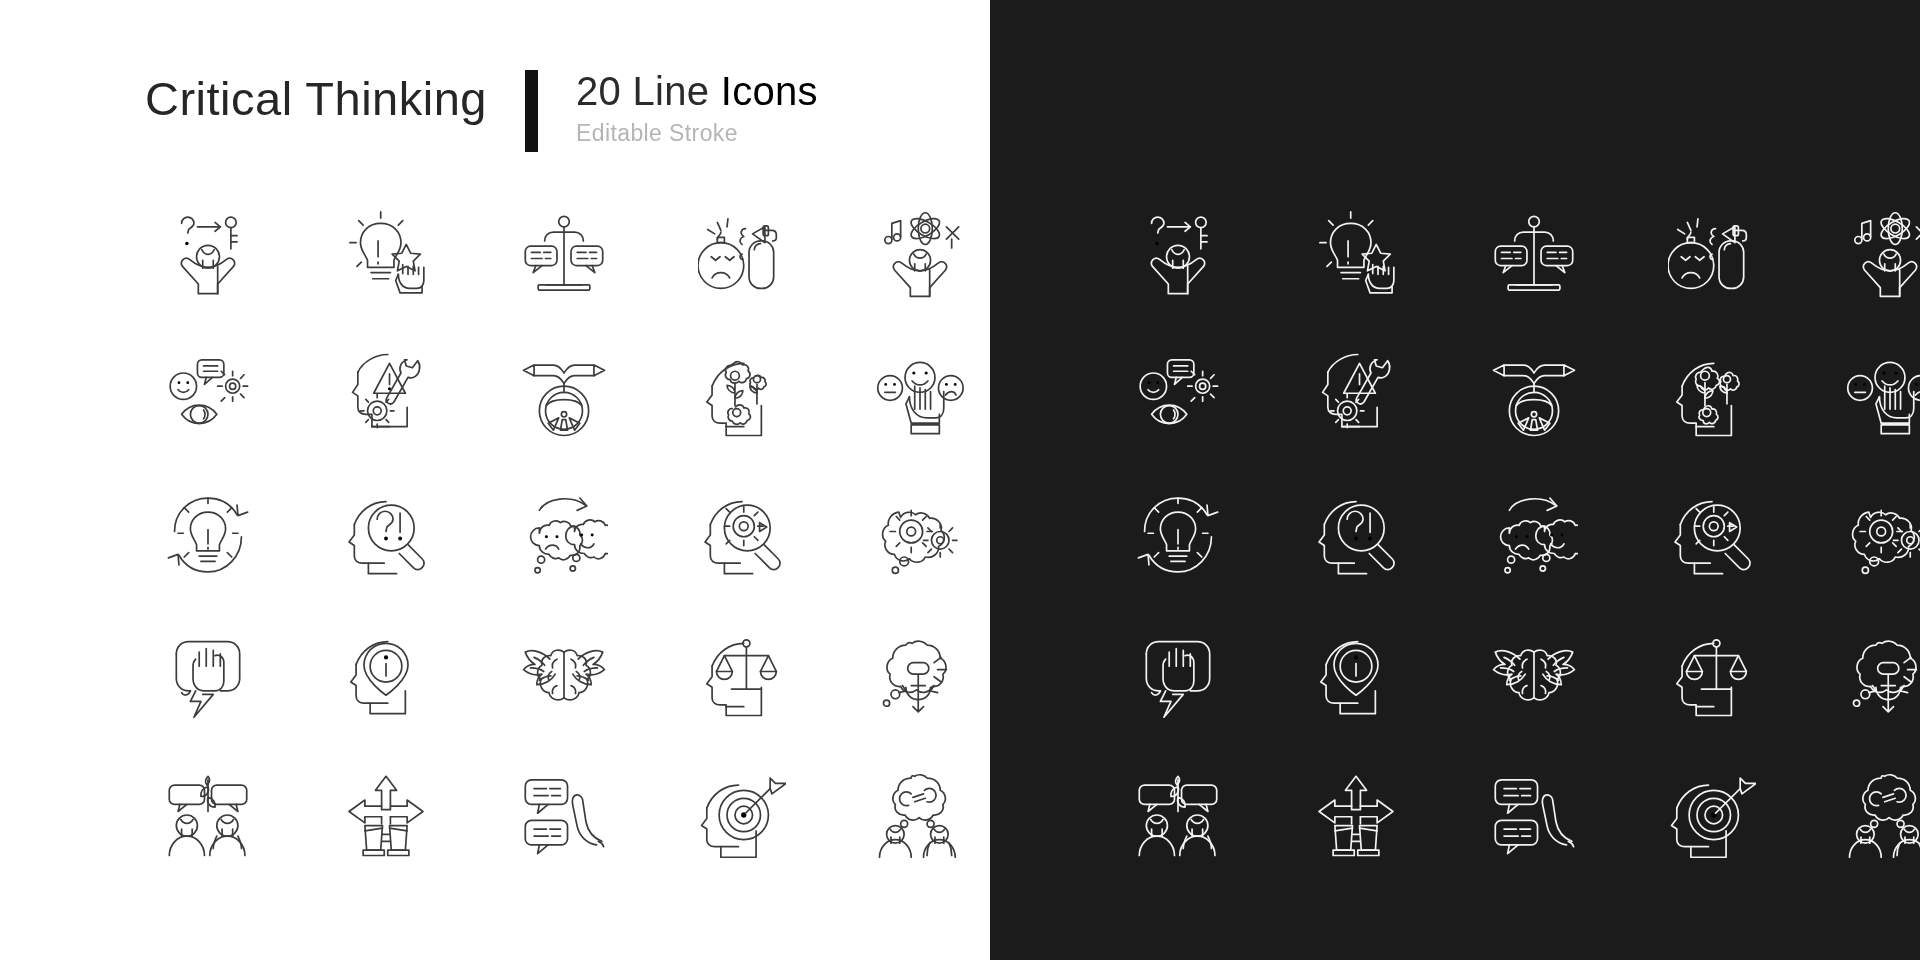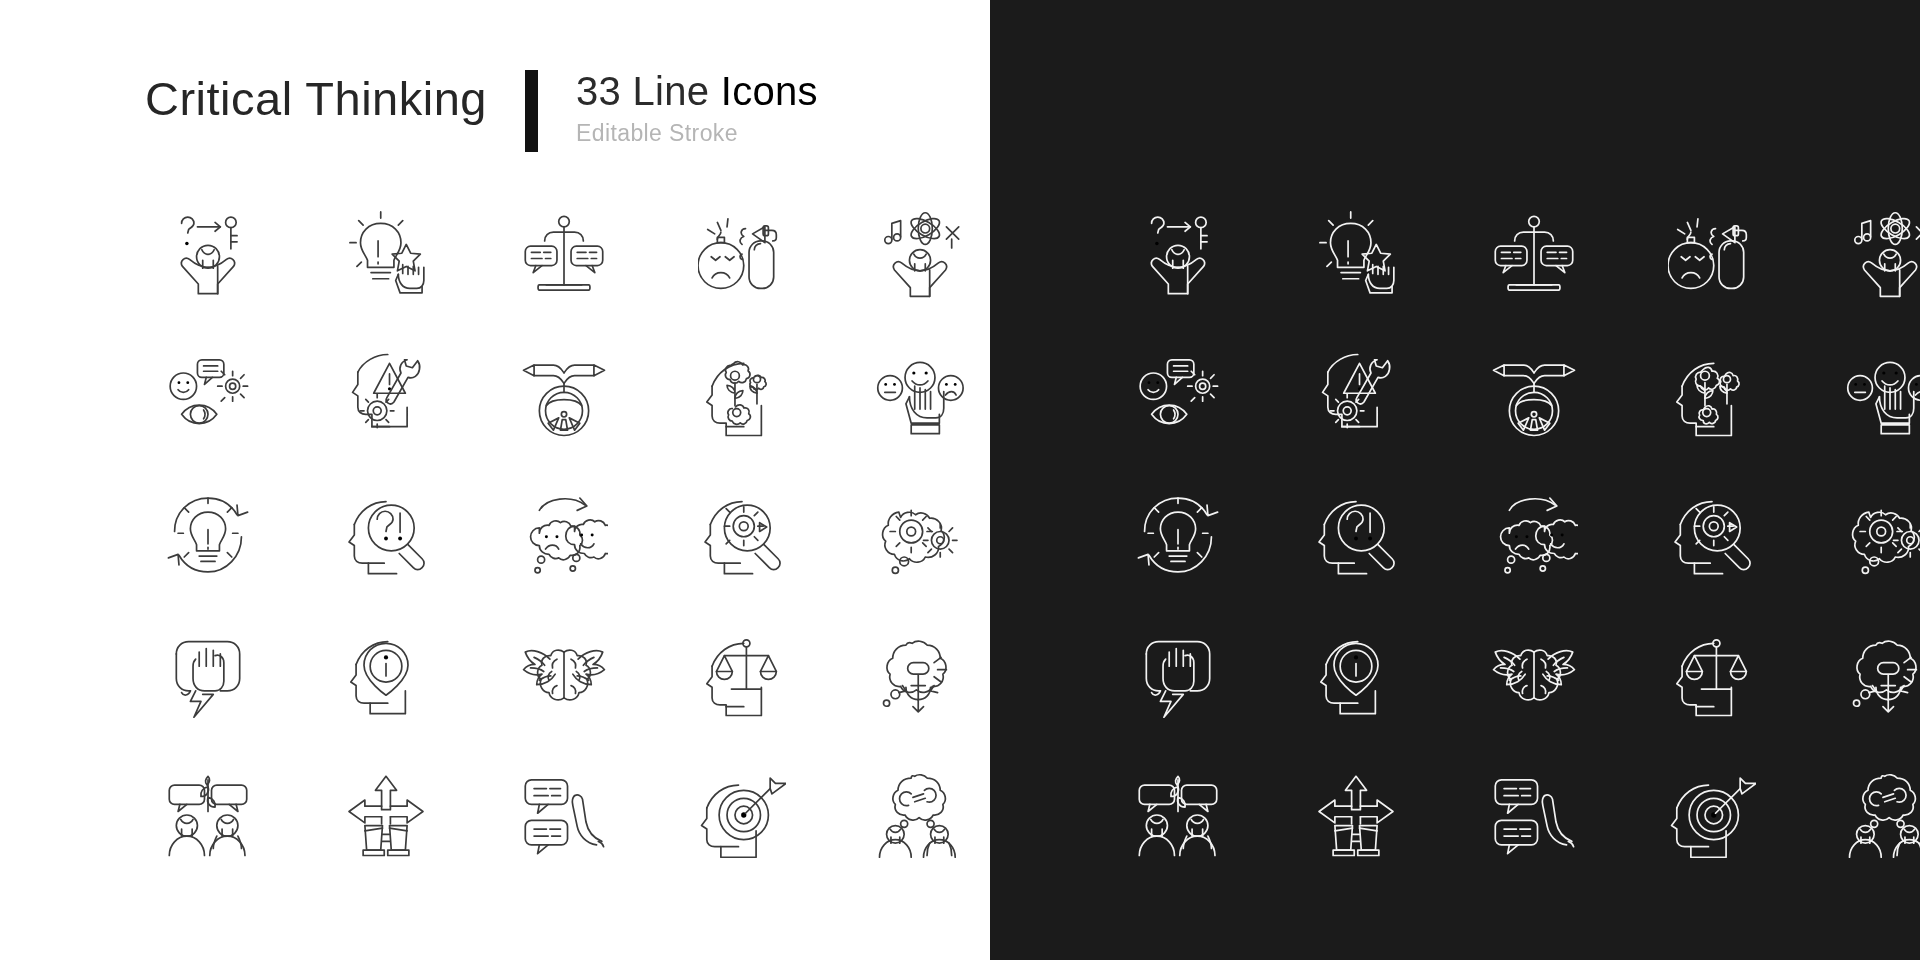--- a/index.html
+++ b/index.html
@@ -90,21 +90,21 @@
 </head>
 <body>
 
 <div class="panel panel-light">
 
   <div class="header">
     <div class="title">Critical Thinking</div>
     <div class="divider-bar"></div>
     <div class="header-right">
       <div class="count-line">
-        <span class="count-strong">33 Line</span>
+        <span class="count-strong">20 Line</span>
         <span class="count-soft">Icons</span>
       </div>
       <div class="subtitle">Editable Stroke</div>
     </div>
   </div>
 
   <div class="grid grid-light">
 
     <div class="icon-cell">
         <svg viewBox="0 0 100 100">

